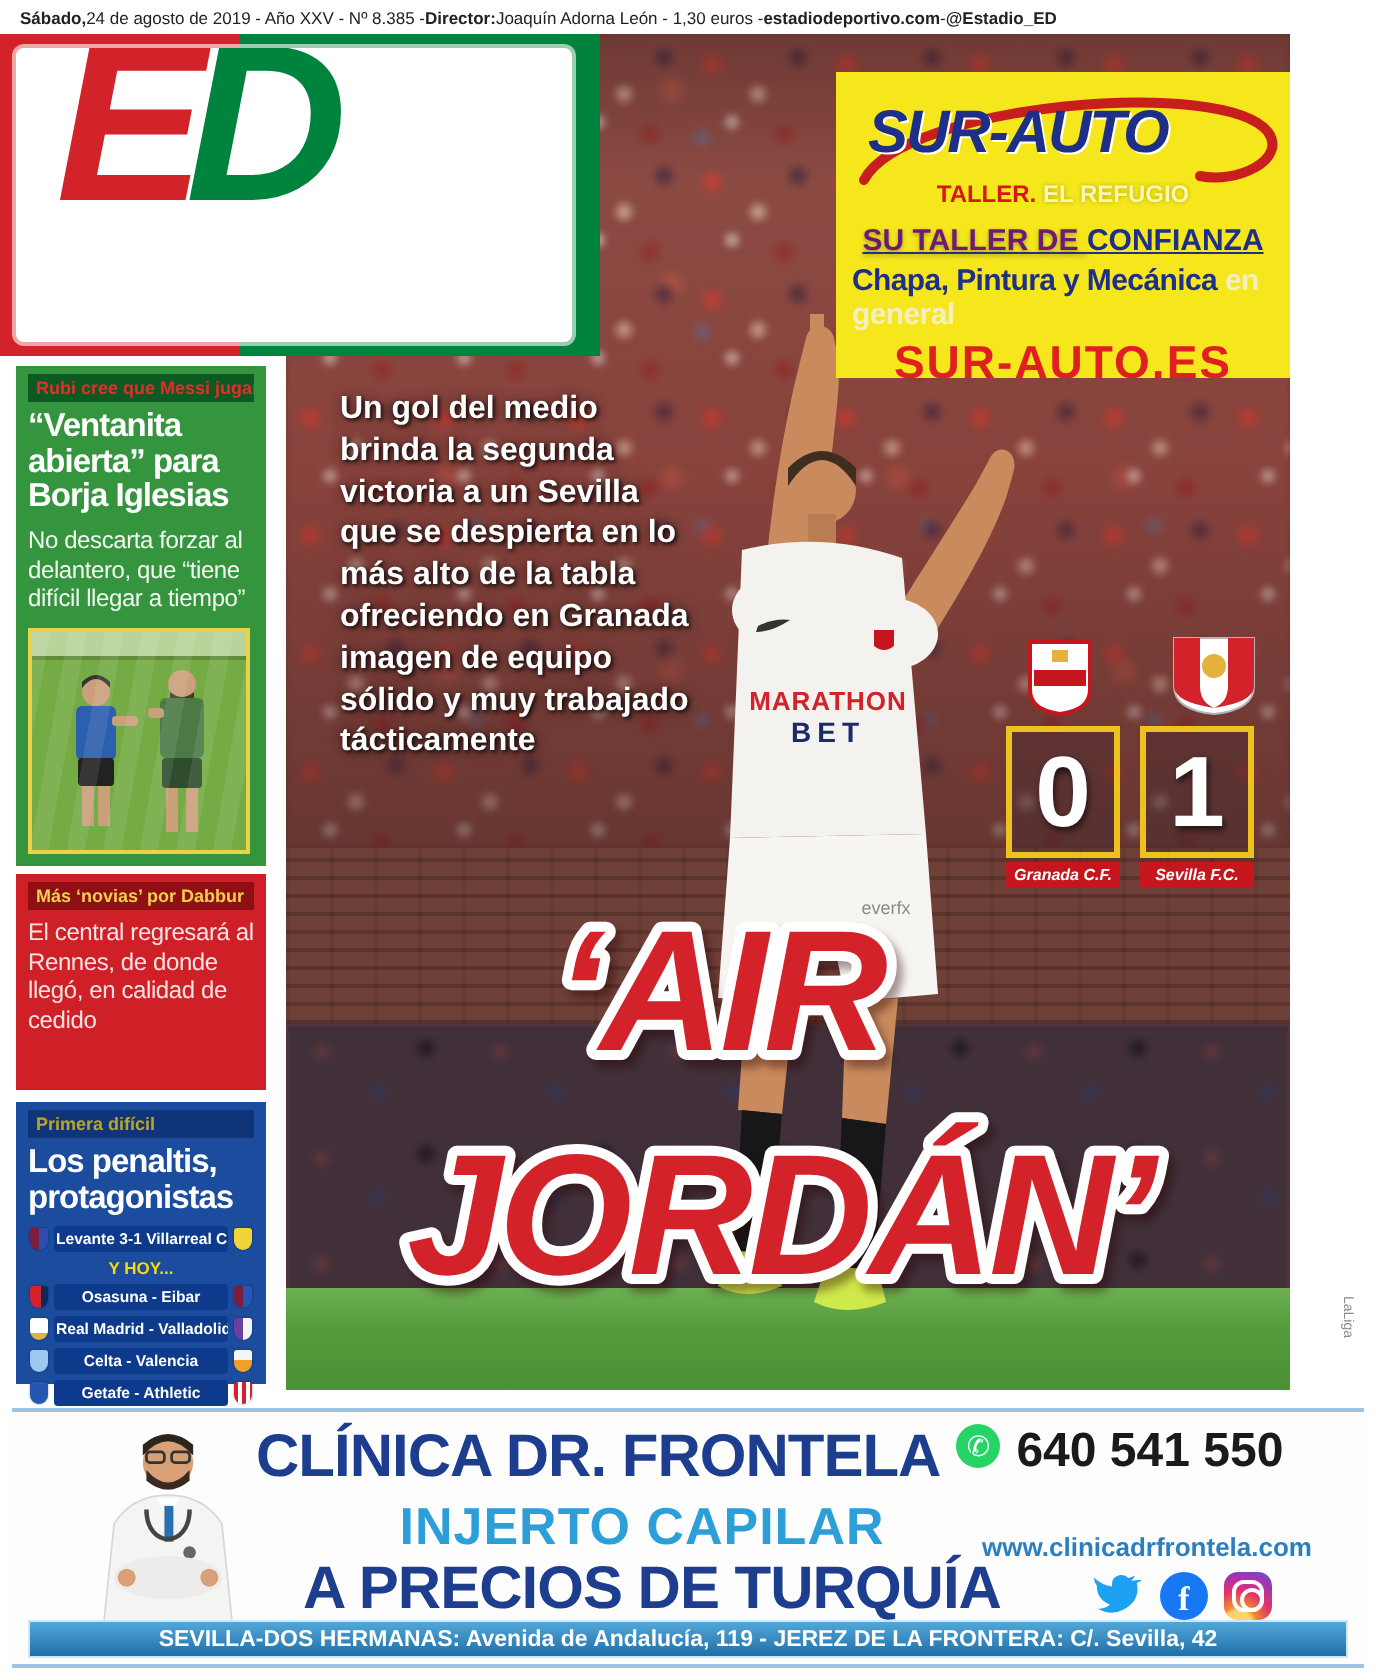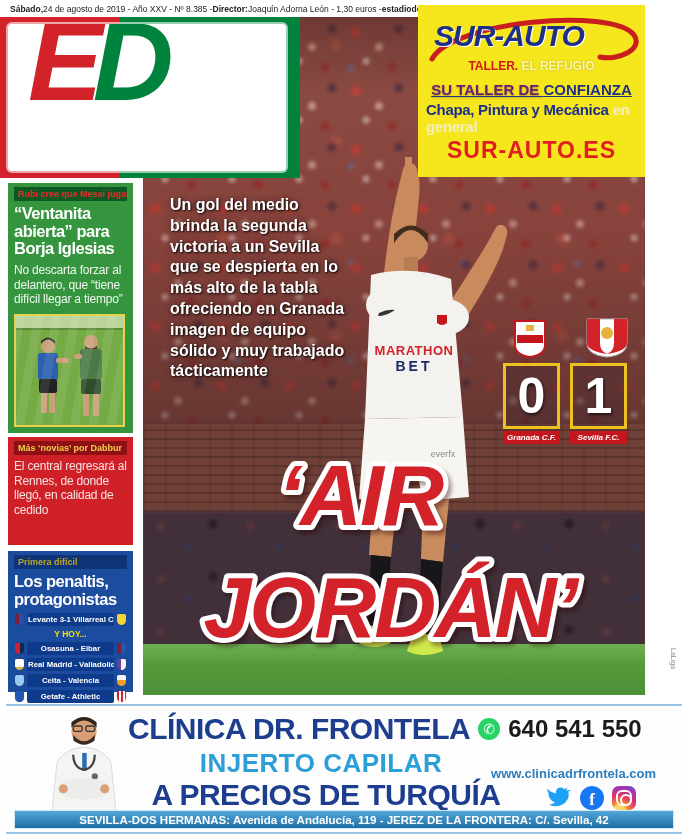--- a/index.html
+++ b/index.html
@@ -73,21 +73,21 @@
   .logoletters { position:absolute; left:20px; top:-24px; font-size:112px; font-weight:700; font-style:italic;
     letter-spacing:-10px; line-height:1.1; }
   .logoletters .e { color:#d2232a; text-shadow:3px 0 0 #fff; }
   .logoletters .d { color:#00843d; }
   .logoname { position:absolute; left:12px; bottom:4px; font-size:26px; font-style:italic; color:#121212;
     letter-spacing:-1px; white-space:nowrap; }
   .logoname .bold { font-weight:700; }
   .logoname .light { font-weight:400; margin-left:4px; }
 
   
-  .surauto { position:absolute; left:418px; top:5px; width:227px; height:172px; background:#f5e71c;
+  .surauto { position:absolute; left:418px; top:36px; width:227px; height:153px; background:#f5e71c;
     padding:6px 8px 0 8px; overflow:hidden; }
   .sa-brandwrap { position:relative; height:46px; }
   .sa-swoosh { position:absolute; left:-4px; top:-4px; }
   .sa-brand { position:absolute; left:8px; top:8px; font-size:30px; font-weight:700; font-style:italic;
     color:#1e2f87; letter-spacing:-1px; text-shadow:1px 1px 0 #fff; }
   .sa-tag { text-align:center; font-size:12px; font-weight:800; margin-top:2px; }
   .sa-tag .red { color:#d41818; }
   .sa-tag .pale { color:#fbf6b0; text-shadow:0 0 2px #b8a800; }
   .sa-line1 { text-align:center; font-size:15px; font-weight:800; margin-top:8px;
     text-decoration:underline; text-decoration-color:#1e2f87; }
@@ -130,21 +130,21 @@
   .cr.valc{background:linear-gradient(180deg,#f5f5f5 45%,#f0a028 45%);}
   .cr.get{background:#2456b4;}
   .cr.ath{background:repeating-linear-gradient(90deg,#d3212e 0 2px,#fff 2px 4px);}
   .fixpill { flex:1; background:#0e3a8c; color:#fff; font-size:7.8px; font-weight:800; text-align:center;
     padding:2px 1px; border-radius:2px; white-space:nowrap; overflow:hidden; }
   .todayrow { text-align:center; color:#f8d908; font-size:8.5px; font-weight:800; margin:2px 0; }
 
   
   .clinic { position:absolute; left:6px; top:704px; width:676px; height:130px; background:#fdfdfd;
     border-top:2px solid #9cc4e4; border-bottom:2px solid #9cc4e4; }
-  .cl-title-row { position:absolute; left:122px; top:6px; display:flex; align-items:center; gap:8px; white-space:nowrap; }
+  .cl-title-row { position:absolute; left:122px; top:6px; display:flex; align-items:flex-start; gap:8px; white-space:nowrap; }
   .cl-title { font-size:30px; font-weight:700; color:#1d3e8f; letter-spacing:-0.5px; }
   .wa { width:22px; height:22px; border-radius:50%; background:#25d366; color:#fff; display:flex;
     align-items:center; justify-content:center; font-size:14px; }
   .cl-phone { font-size:24px; font-weight:800; color:#1a1a1a; }
   .cl-line2 { position:absolute; left:150px; top:42px; width:330px; text-align:center; font-size:26px;
     font-weight:800; color:#2c9fd8; letter-spacing:0.5px; }
   .cl-line3 { position:absolute; left:110px; top:72px; width:420px; text-align:center; font-size:30px;
     font-weight:700; color:#1d3e8f; letter-spacing:-0.5px; }
   .cl-web { position:absolute; right:26px; top:60px; font-size:13px; font-weight:800; color:#2b7fc0; }
   .cl-social { position:absolute; right:46px; top:80px; display:flex; gap:8px; align-items:center; }

